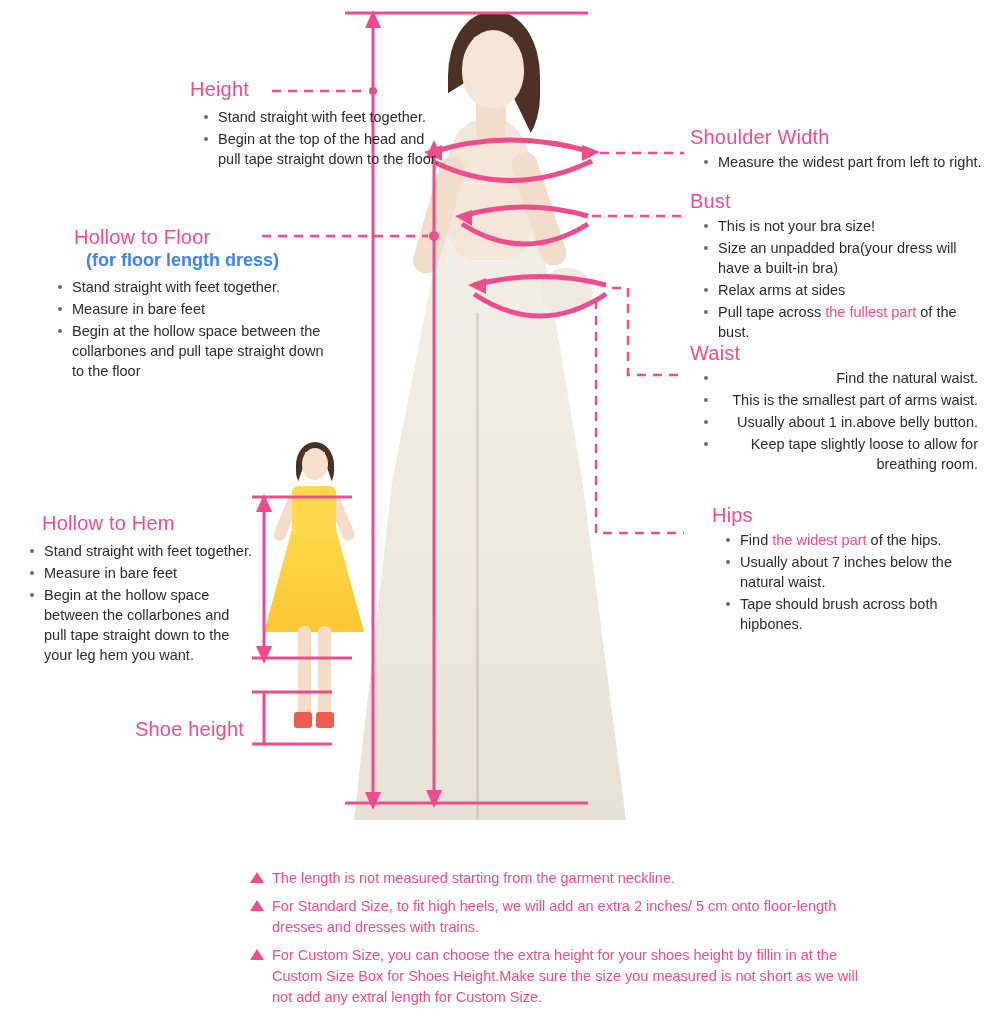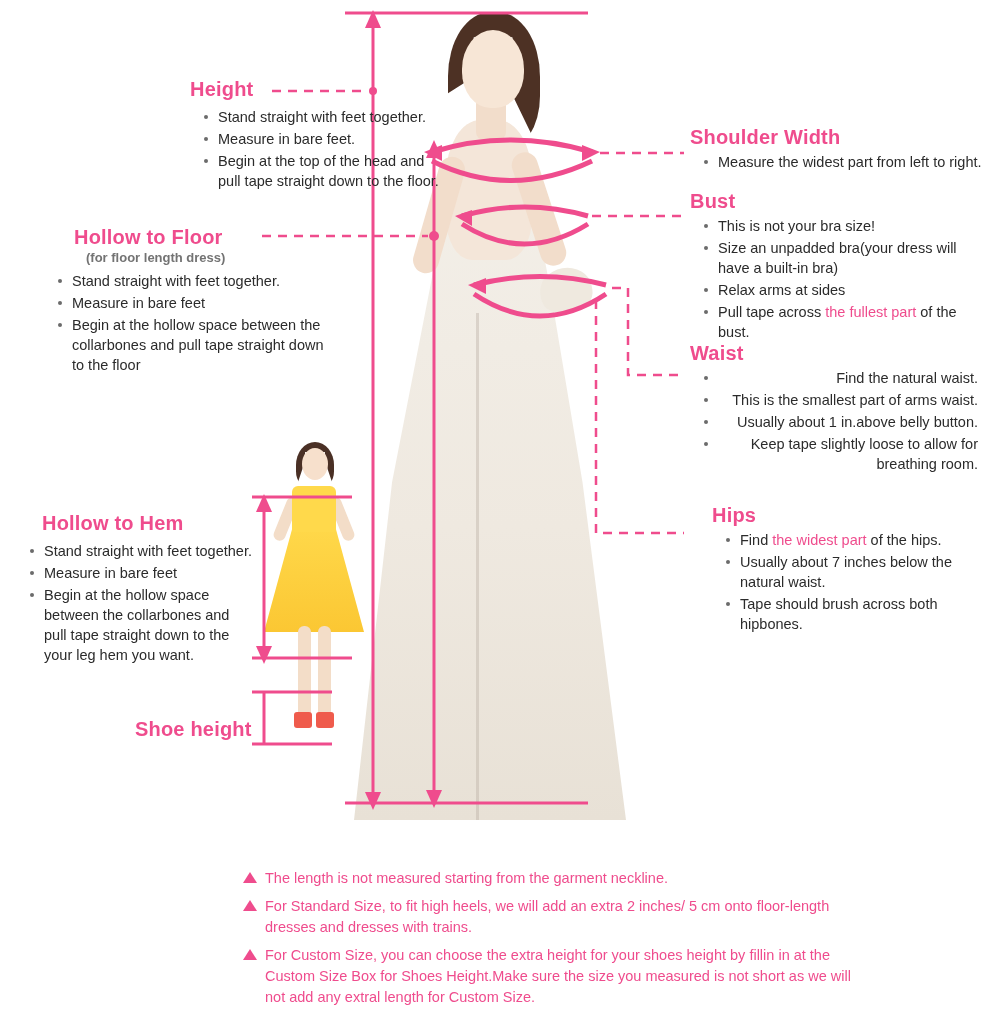--- a/index.html
+++ b/index.html
@@ -18,27 +18,27 @@
     overflow: hidden;
   }
 
   
   .block {
     position: absolute;
   }
   .heading {
     color: #ef4c8d;
     font-size: 20px;
-    font-weight: bold;
+    font-weight: normal;
     white-space: nowrap;
     letter-spacing: .2px;
   }
   .subheading {
-    color: #737373;
-    font-size: 13px;
+    color: #3b82f6;
+    font-size: 18px;
     font-weight: bold;
     white-space: nowrap;
   }
   ul.bullets {
     list-style: none;
     margin: 12px;
     padding: 0;
   }
   ul.bullets li {
     position: relative;
@@ -368,21 +368,20 @@
       <line x1="264" y1="692" x2="264" y2="744" stroke="#ef4c8d" stroke-width="3"></line>
       <line x1="252" y1="692" x2="332" y2="692" stroke="#ef4c8d" stroke-width="3"></line>
       <line x1="252" y1="744" x2="332" y2="744" stroke="#ef4c8d" stroke-width="3"></line>
     </g>
   </svg>
 
   <div class="block" style="left:190px; top:78px; width:270px;">
     <div class="heading">Height</div>
     <ul class="bullets" style="margin-top:6px;">
       <li>Stand straight with feet together.</li>
-      <li>Measure in bare feet.</li>
       <li>Begin at the top of the head and pull tape straight down to the floor.</li>
     </ul>
   </div>
 
   <div class="block" style="left:44px; top:226px; width:300px;">
     <div class="heading" style="margin-left:30px;">Hollow to Floor</div>
     <div class="subheading" style="margin-left:42px; margin-top:1px;">(for floor length dress)</div>
     <ul class="bullets" style="margin-top:6px;">
       <li>Stand straight with feet together.</li>
       <li>Measure in bare feet</li>
@@ -436,19 +435,19 @@
     <div class="heading">Hips</div>
     <ul class="bullets" style="margin-top:3px;">
       <li>
         <span>Find </span><span class="pinktext">the widest part</span><span> of the hips.</span>
       </li>
       <li>Usually about 7 inches below the natural waist.</li>
       <li>Tape should brush across both hipbones.</li>
     </ul>
   </div>
 
-  <div class="block" style="left:243px; top:868px; width:620px;">
+  <div class="block" style="left:250px; top:868px; width:620px;">
     <div class="note">The length is not measured starting from the garment neckline.</div>
     <div class="note">For Standard Size, to fit high heels, we will add an extra 2 inches/ 5  cm onto floor-length dresses and dresses with trains.</div>
     <div class="note">For Custom Size, you can choose the extra height for your shoes height by fillin in at the Custom Size Box for Shoes Height.Make sure the size you measured is not short as we will not add any extral length for Custom Size.</div>
   </div>
 
 </div>
 
 </body></html>

